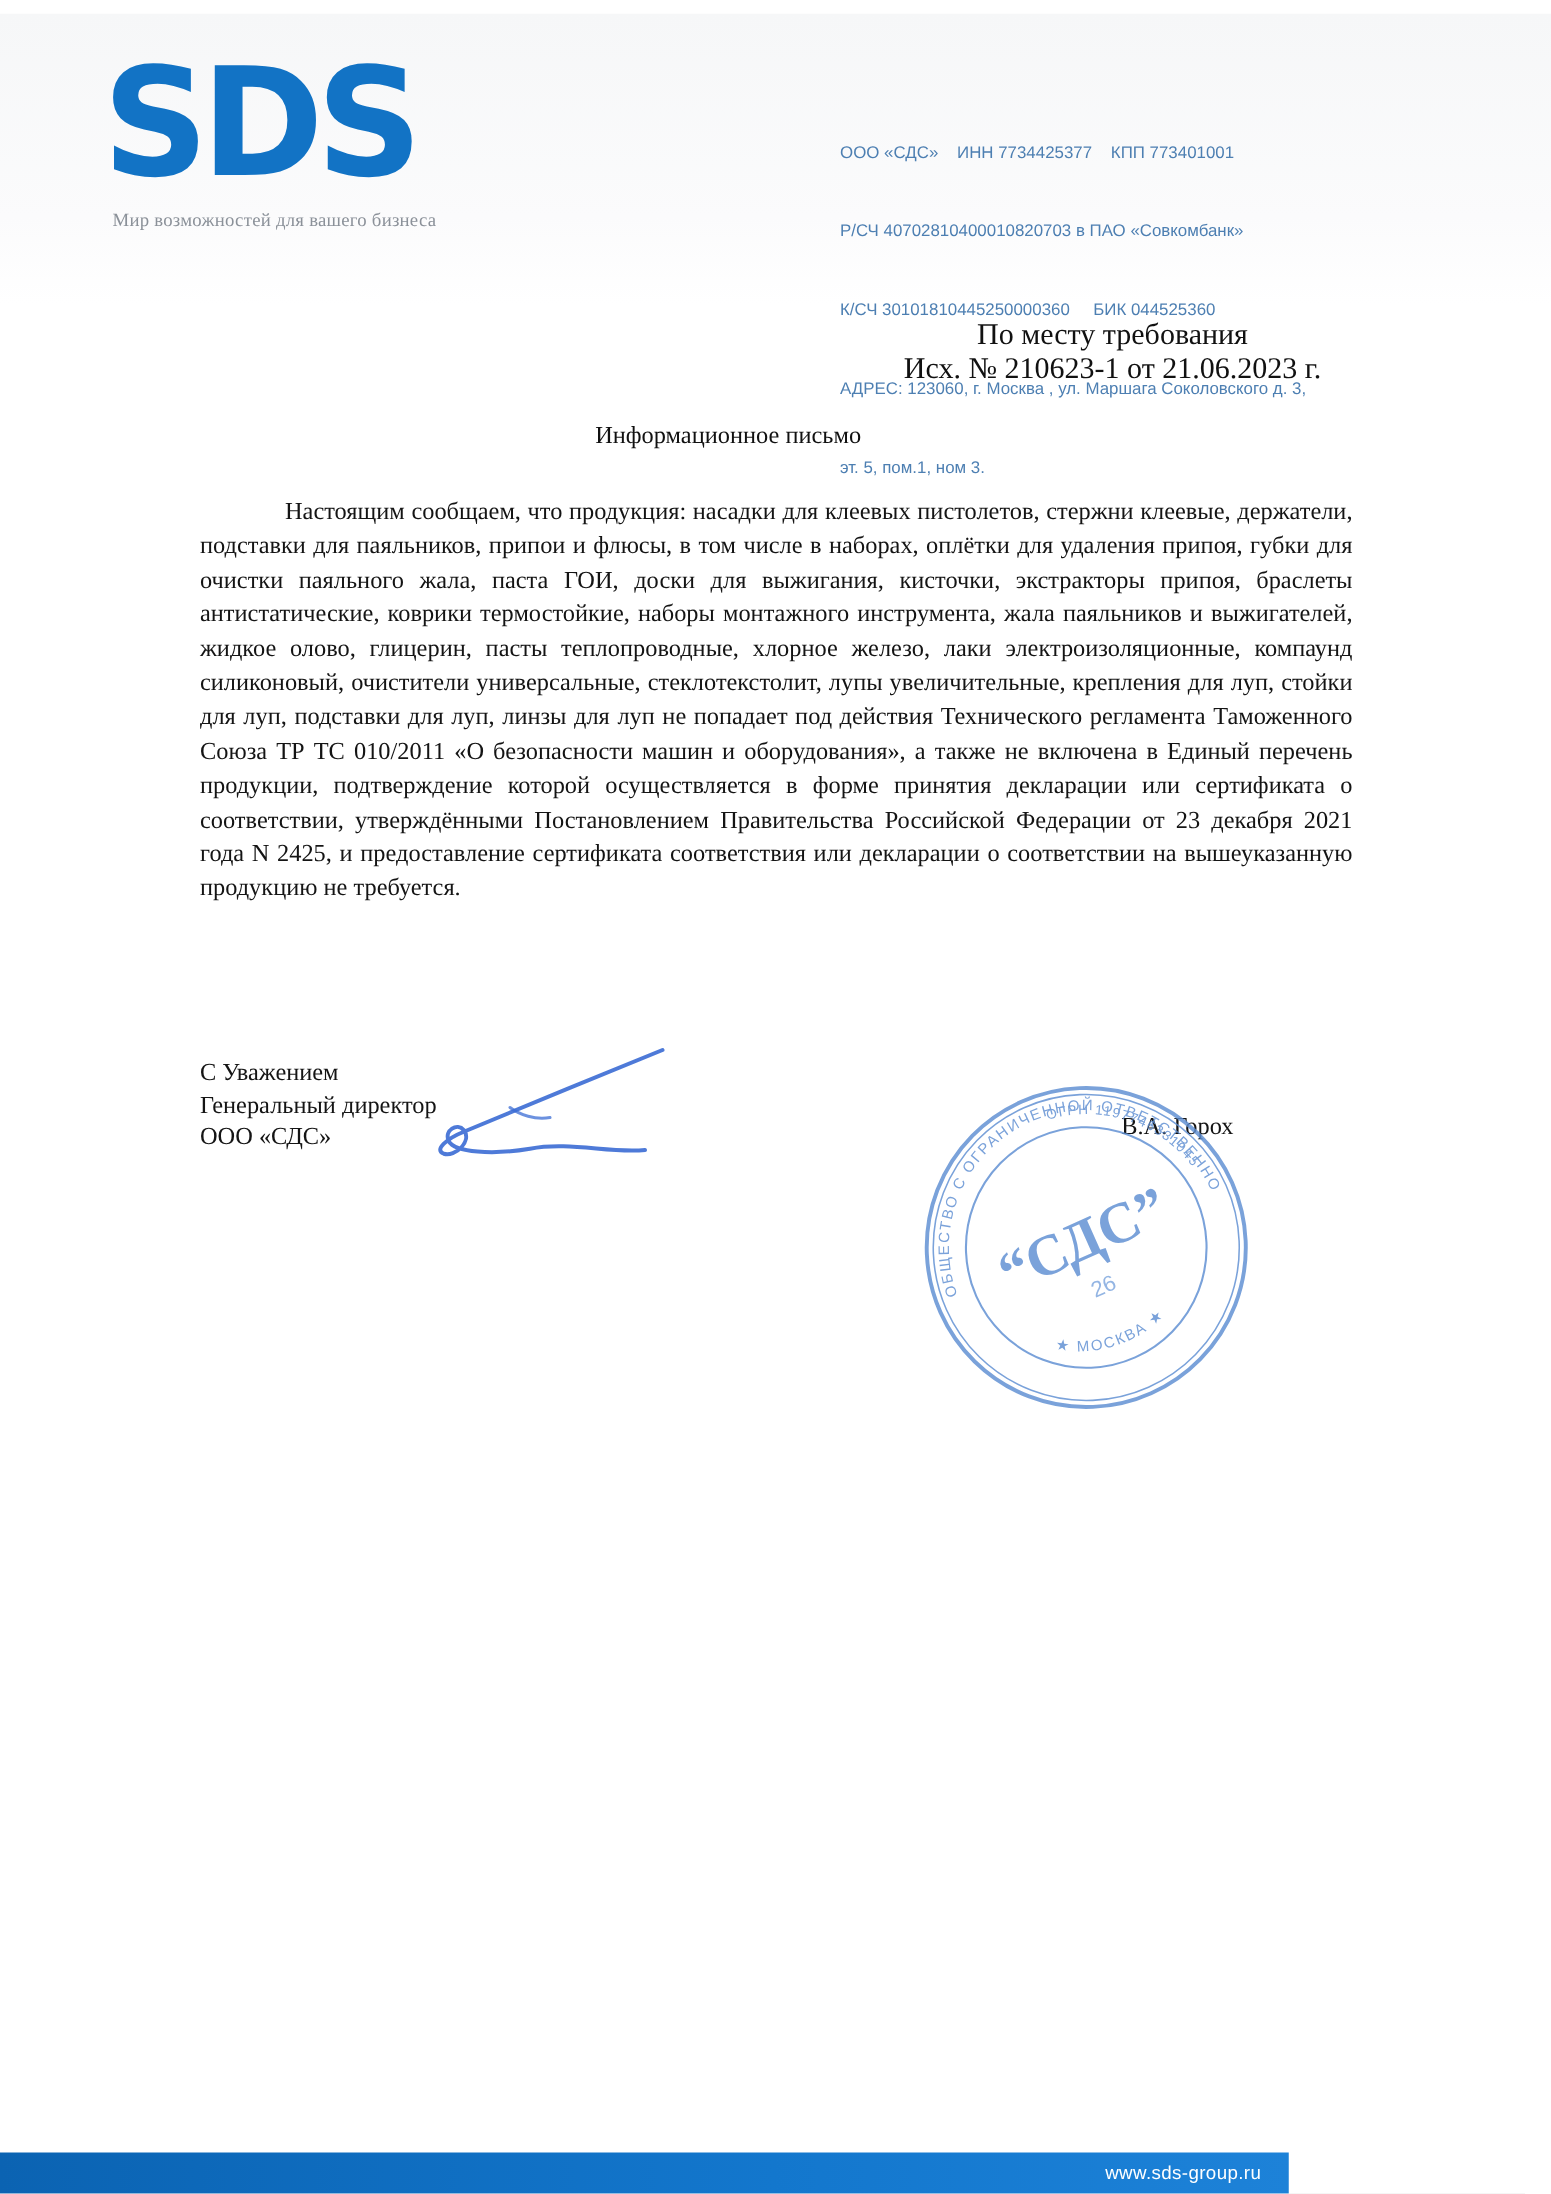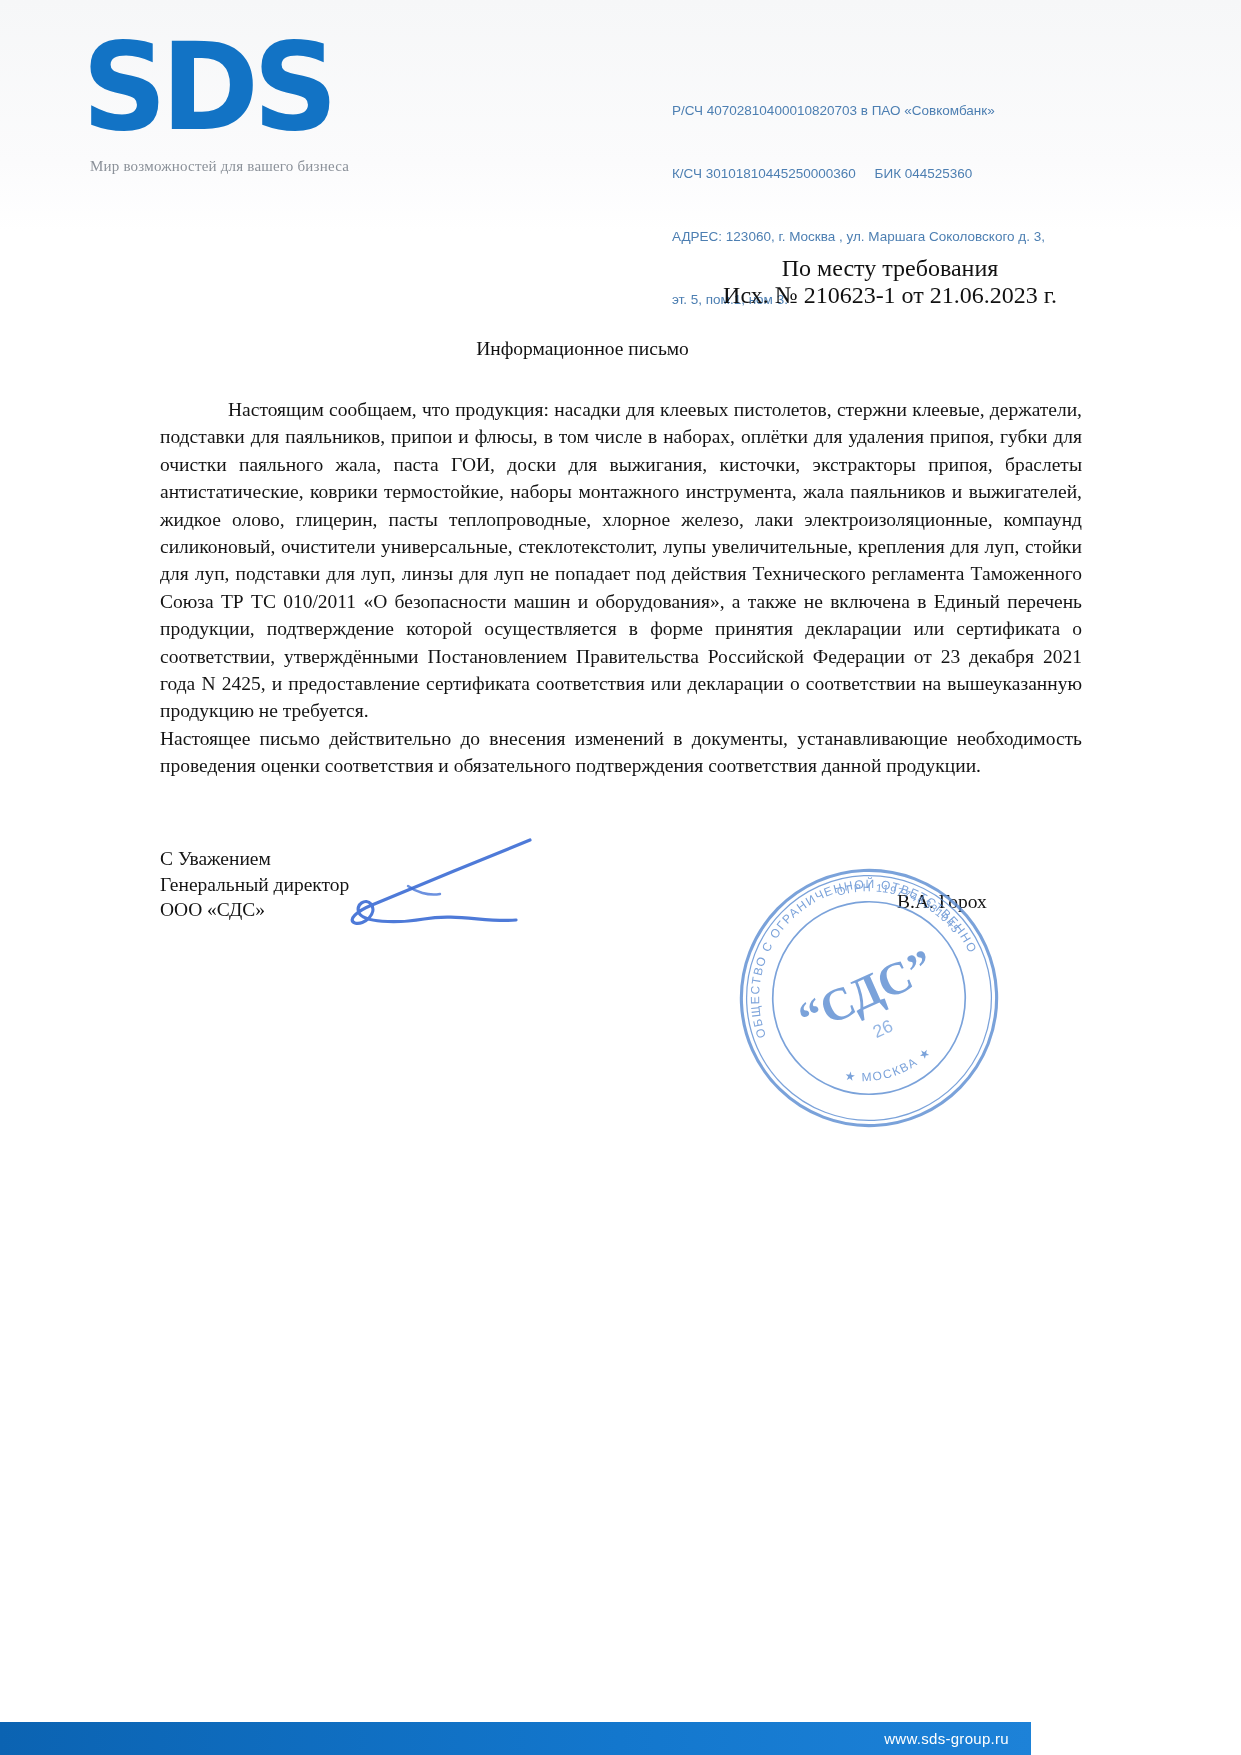--- a/index.html
+++ b/index.html
@@ -7,21 +7,21 @@
     position:relative;
     width:1241px;height:1755px;
     margin:0 auto;
     background:#ffffff;
     font-family:"Liberation Serif", serif;
     color:#1b1b1b;
     overflow:hidden;
   }
   
   .header-band{
-    position:absolute;left:0;top:0;width:1241px;height:232px;
+    position:absolute;left:0;top:11px;width:1241px;height:232px;
     background:linear-gradient(180deg,#f6f7f8 0%,#fbfbfc 70%,#ffffff 100%);
   }
   .logo{
     position:absolute;left:82px;top:28px;width:300px;height:130px;
     font-family:"DejaVu Sans", sans-serif;
     font-weight:800;font-size:118px;line-height:118px;
     color:#1273c5;letter-spacing:-6px;
     transform:scaleY(1.02);
   }
   .tagline{
@@ -85,37 +85,37 @@
 </style>
 </head>
 <body>
 
 <div class="page">
 
   <div class="header-band">
     <div class="logo">SDS</div>
     <div class="tagline">Мир возможностей для вашего бизнеса</div>
     <div class="company-details">
+      <div>ООО «СДС»    ИНН 7734425377    КПП 773401001</div>
       <div>Р/СЧ 40702810400010820703 в ПАО «Совкомбанк»</div>
       <div>К/СЧ 30101810445250000360     БИК 044525360</div>
       <div>АДРЕС: 123060, г. Москва , ул. Маршага Соколовского д. 3,</div>
       <div>эт. 5, пом.1, ном 3.</div>
     </div>
   </div>
 
   <div class="recipient-block">
     <div>По месту требования</div>
     <div>Исх. № 210623-1 от 21.06.2023 г.</div>
   </div>
 
   <div class="letter-title">Информационное письмо</div>
 
   <div class="body-text">
     <p class="p1">Настоящим сообщаем, что продукция: насадки для клеевых пистолетов, стержни клеевые, держатели, подставки для паяльников, припои и флюсы, в том числе в наборах, оплётки для удаления припоя, губки для очистки паяльного жала, паста ГОИ, доски для выжигания, кисточки, экстракторы припоя, браслеты антистатические, коврики термостойкие, наборы монтажного инструмента, жала паяльников и выжигателей, жидкое олово, глицерин, пасты теплопроводные, хлорное железо, лаки электроизоляционные, компаунд силиконовый, очистители универсальные, стеклотекстолит, лупы увеличительные, крепления для луп, стойки для луп, подставки для луп, линзы для луп не попадает под действия Технического регламента Таможенного Союза ТР ТС 010/2011 «О безопасности  машин и оборудования», а также не включена в Единый перечень продукции, подтверждение которой осуществляется в форме принятия декларации или сертификата о соответствии, утверждёнными Постановлением Правительства Российской Федерации от 23 декабря 2021 года N 2425, и предоставление сертификата соответствия или декларации о соответствии на вышеуказанную продукцию не требуется.</p>
-    <p class="p2">Настоящее письмо действительно до внесения изменений в документы, устанавливающие необходимость проведения оценки соответствия и обязательного подтверждения соответствия данной продукции.</p>
   </div>
 
   <div class="sign-block">
     <div>С Уважением</div>
     <div>Генеральный директор</div>
     <div>ООО «СДС»</div>
   </div>
 
   <div class="signer-name">В.А. Горох</div>
 

